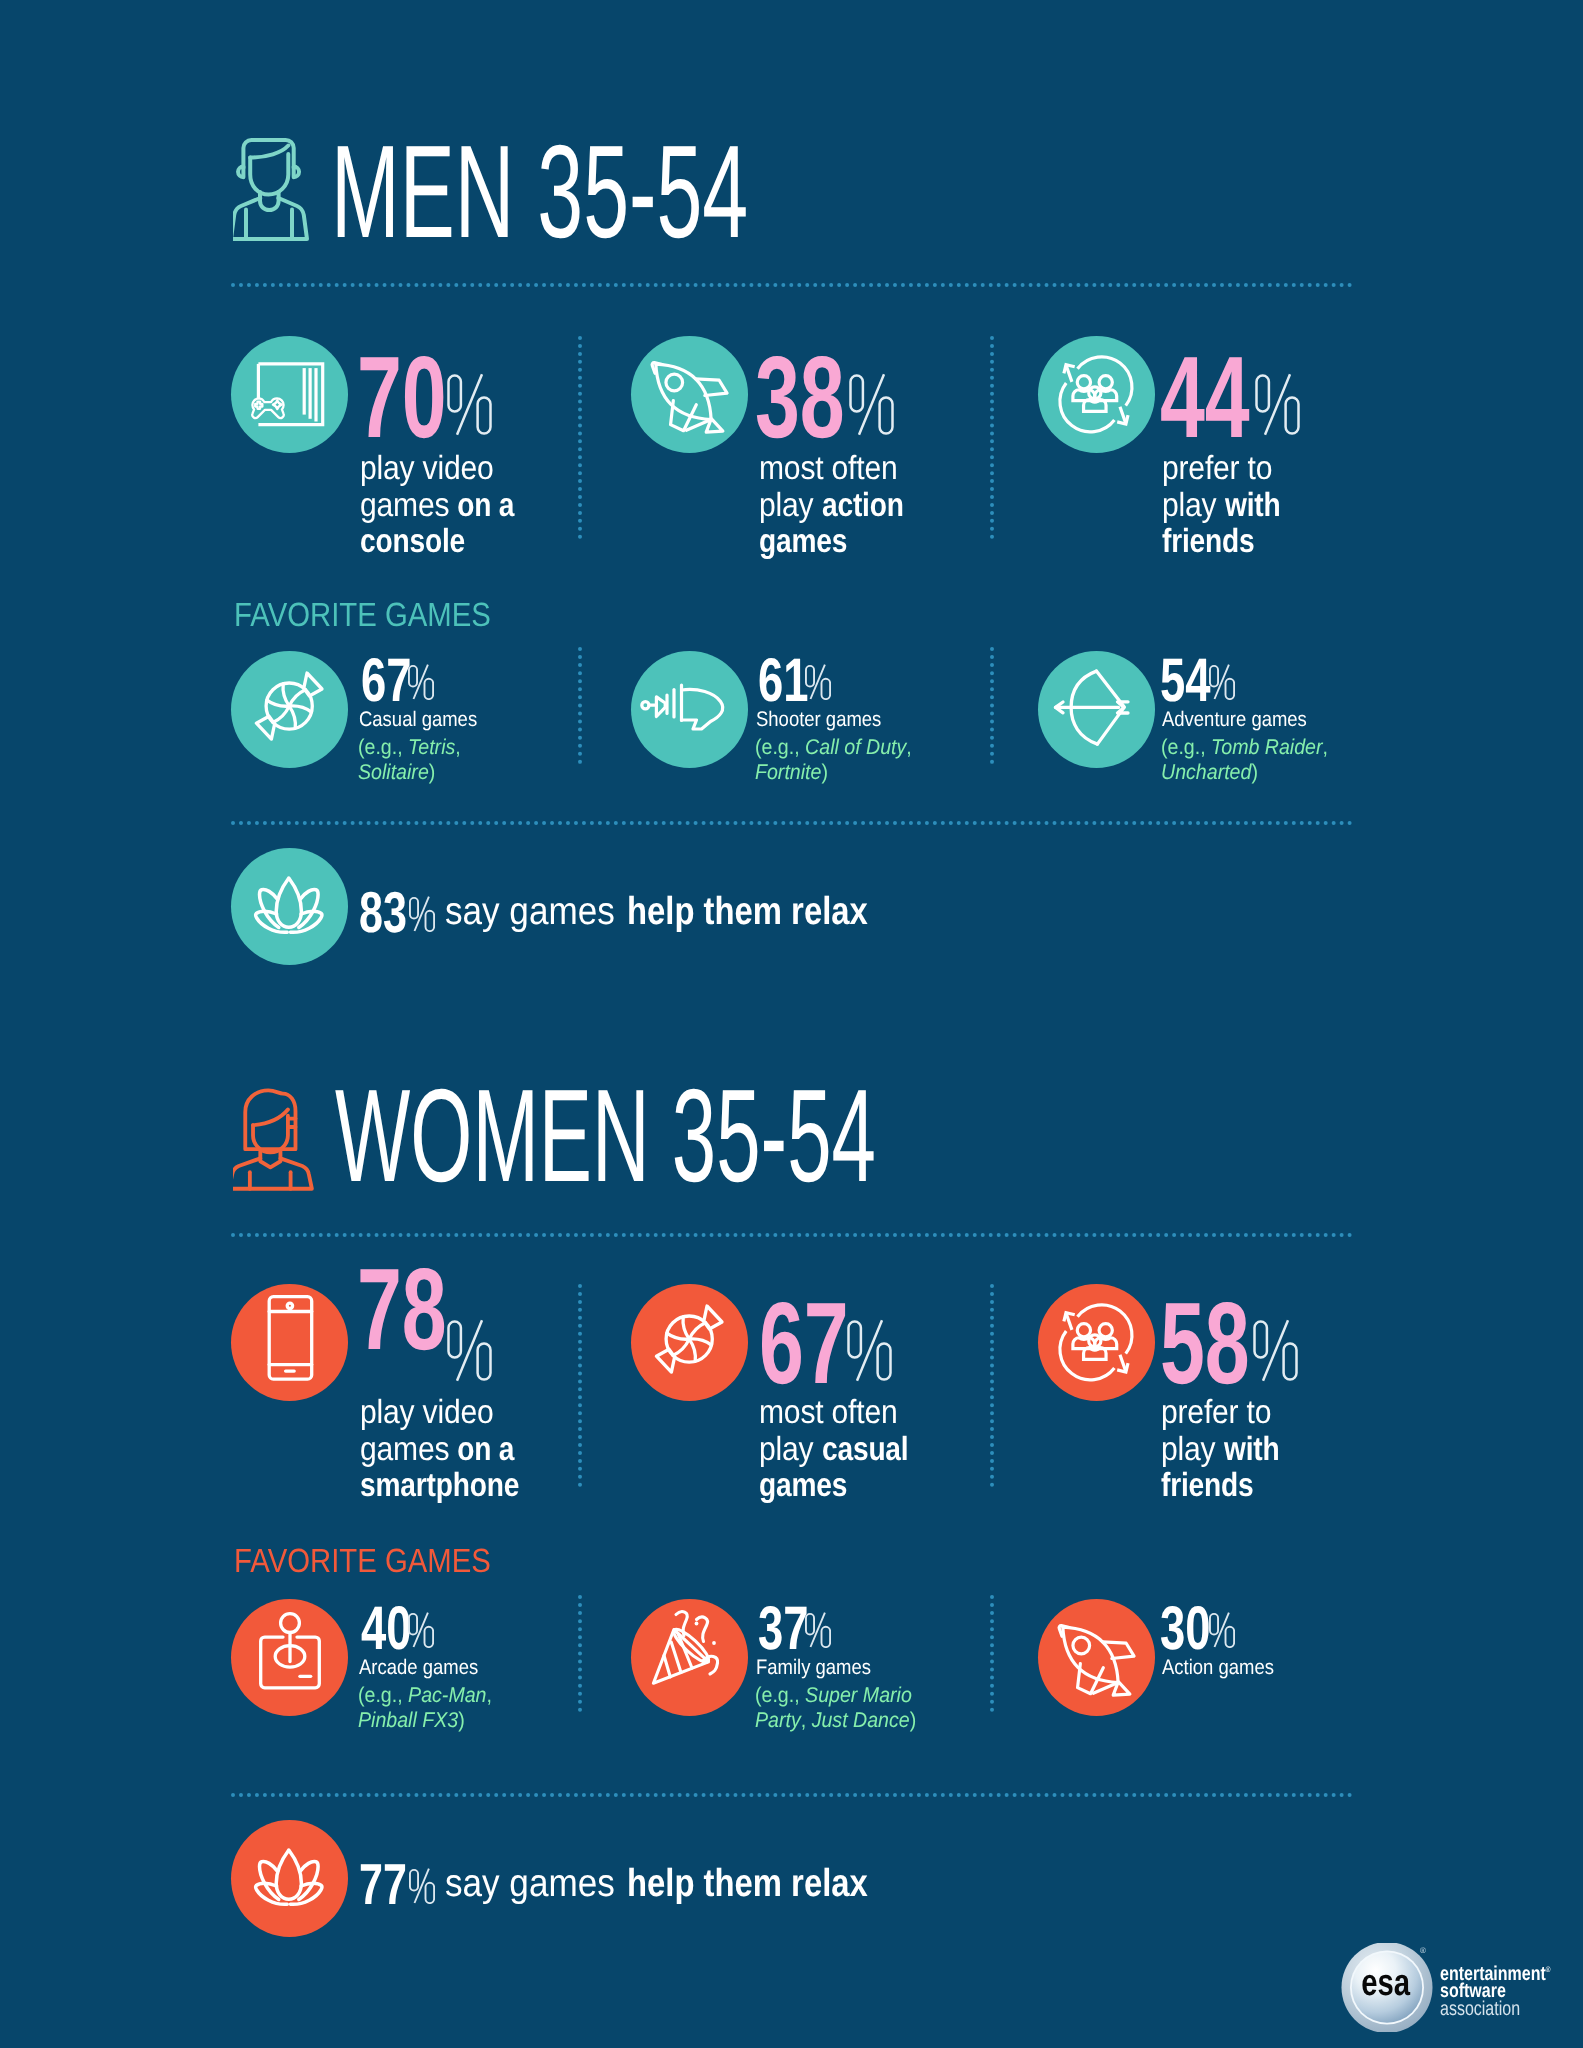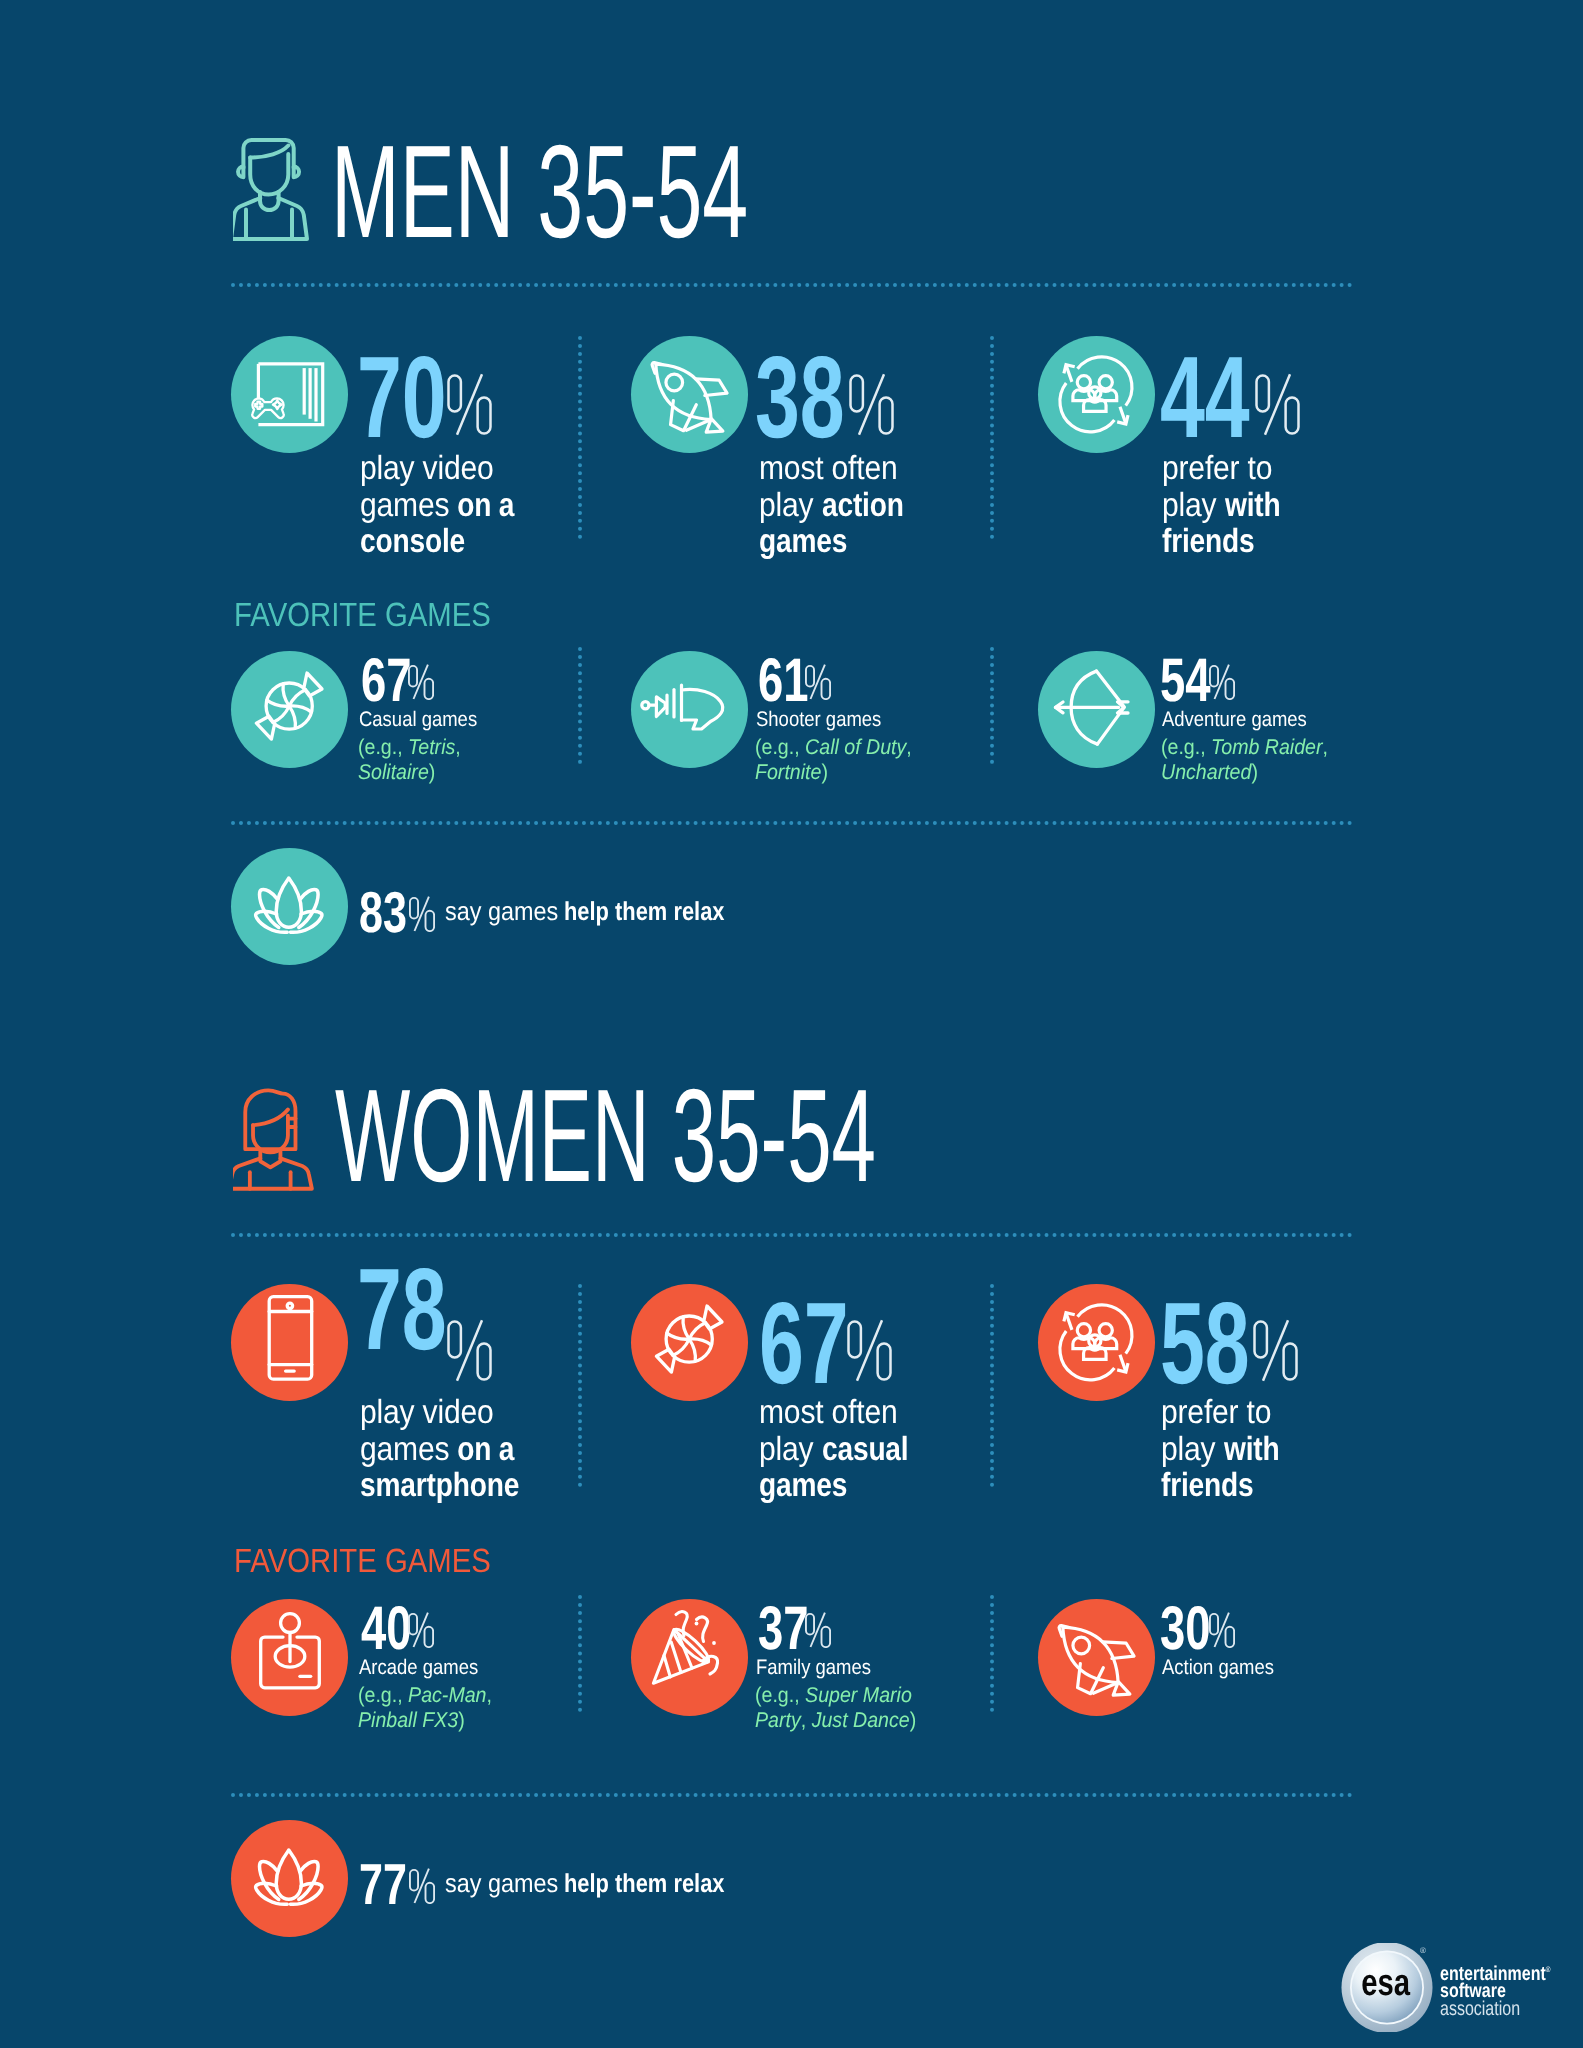--- a/index.html
+++ b/index.html
@@ -19,21 +19,21 @@
   .hrule{position:absolute;height:5px;overflow:hidden;
      border-top:4.3px dotted #2d8ebb;}
   .vrule{position:absolute;width:5px;overflow:hidden;
      border-left:4.3px dotted #2d8ebb;}
 
   
   .circ{position:absolute;border-radius:50%;}
   .circ > svg{position:absolute;left:0;top:0;overflow:visible;}
 
   
-  .bignum{position:absolute;white-space:nowrap;color:#7dd3fc;}
+  .bignum{position:absolute;white-space:nowrap;color:#f9a8d4;}
   .bignum .n{font-size:116px;line-height:116px;font-weight:700;display:inline-block;
              transform:scaleX(0.695);transform-origin:0 0;letter-spacing:0px;}
 
   .desc{position:absolute;color:#fff;font-size:33.4px;line-height:36.5px;font-weight:400;
         letter-spacing:-0.2px;}
   .desc .l{display:block;transform:scaleX(0.90);transform-origin:0 50%;white-space:nowrap;}
   .desc b{font-weight:700;display:inline-block;transform:scaleX(0.935);transform-origin:0 50%;}
 
   
   .fav-label{position:absolute;font-size:33.5px;line-height:33.5px;font-weight:400;white-space:nowrap;
@@ -46,21 +46,21 @@
   .sname{position:absolute;color:#fff;font-size:21px;line-height:27.8px;font-weight:400;white-space:nowrap;}
   .sname span{display:inline-block;transform:scaleX(0.88);transform-origin:0 50%;}
   .seg{position:absolute;color:#86efac;font-size:21.3px;line-height:24.5px;font-weight:400;}
   .seg .l{display:block;transform:scaleX(0.92);transform-origin:0 50%;white-space:nowrap;}
   .seg i{font-style:italic;}
 
   
   .relax{position:absolute;color:#fff;white-space:nowrap;}
   .relax .num{font-size:57.8px;line-height:57.8px;font-weight:700;display:inline-block;
               transform:scaleX(0.745);transform-origin:0 0;letter-spacing:0px;}
-  .relax-txt{position:absolute;color:#fff;font-size:26px;line-height:33.5px;white-space:nowrap;}
+  .relax-txt{position:absolute;color:#fff;font-size:39px;line-height:33.5px;white-space:nowrap;}
   .relax-txt .p{display:inline-block;transform:scaleX(0.90);transform-origin:0 50%;margin-right:-6.5px;}
   .relax-txt .bb{display:inline-block;transform:scaleX(0.90);transform-origin:0 50%;}
   .relax-txt b{font-weight:700;display:inline-block;transform:scaleX(0.935);transform-origin:0 50%;}
 
   
   .pctsvg{position:absolute;}
 
   
   .logo{position:absolute;}
   .logo-txt{position:absolute;color:#fff;font-weight:700;font-size:20px;line-height:17.6px;

